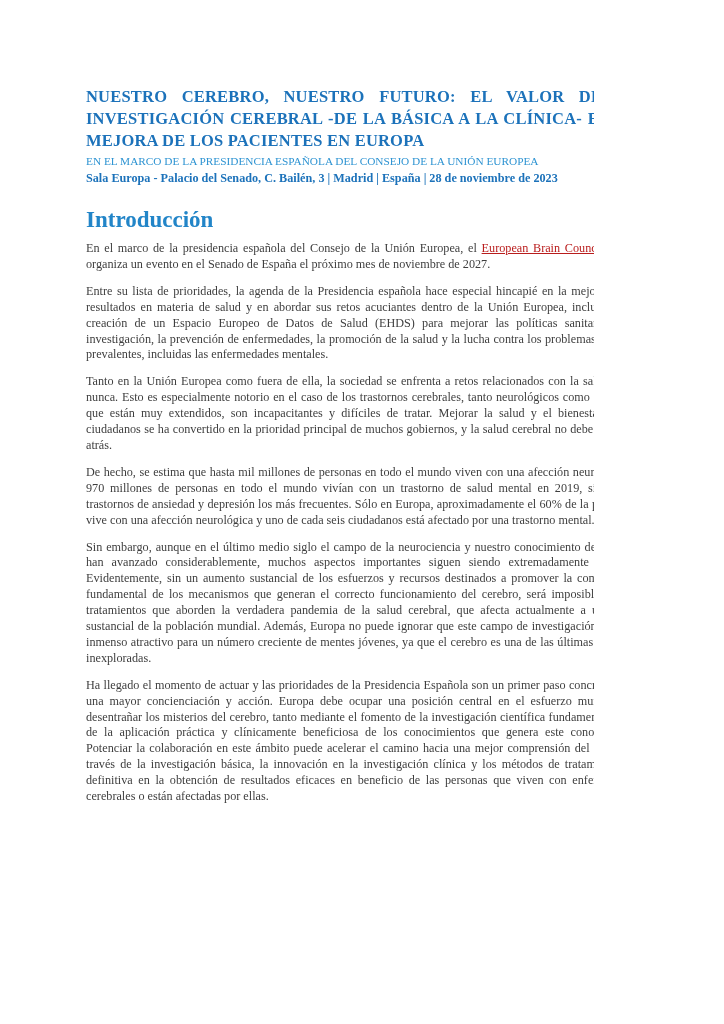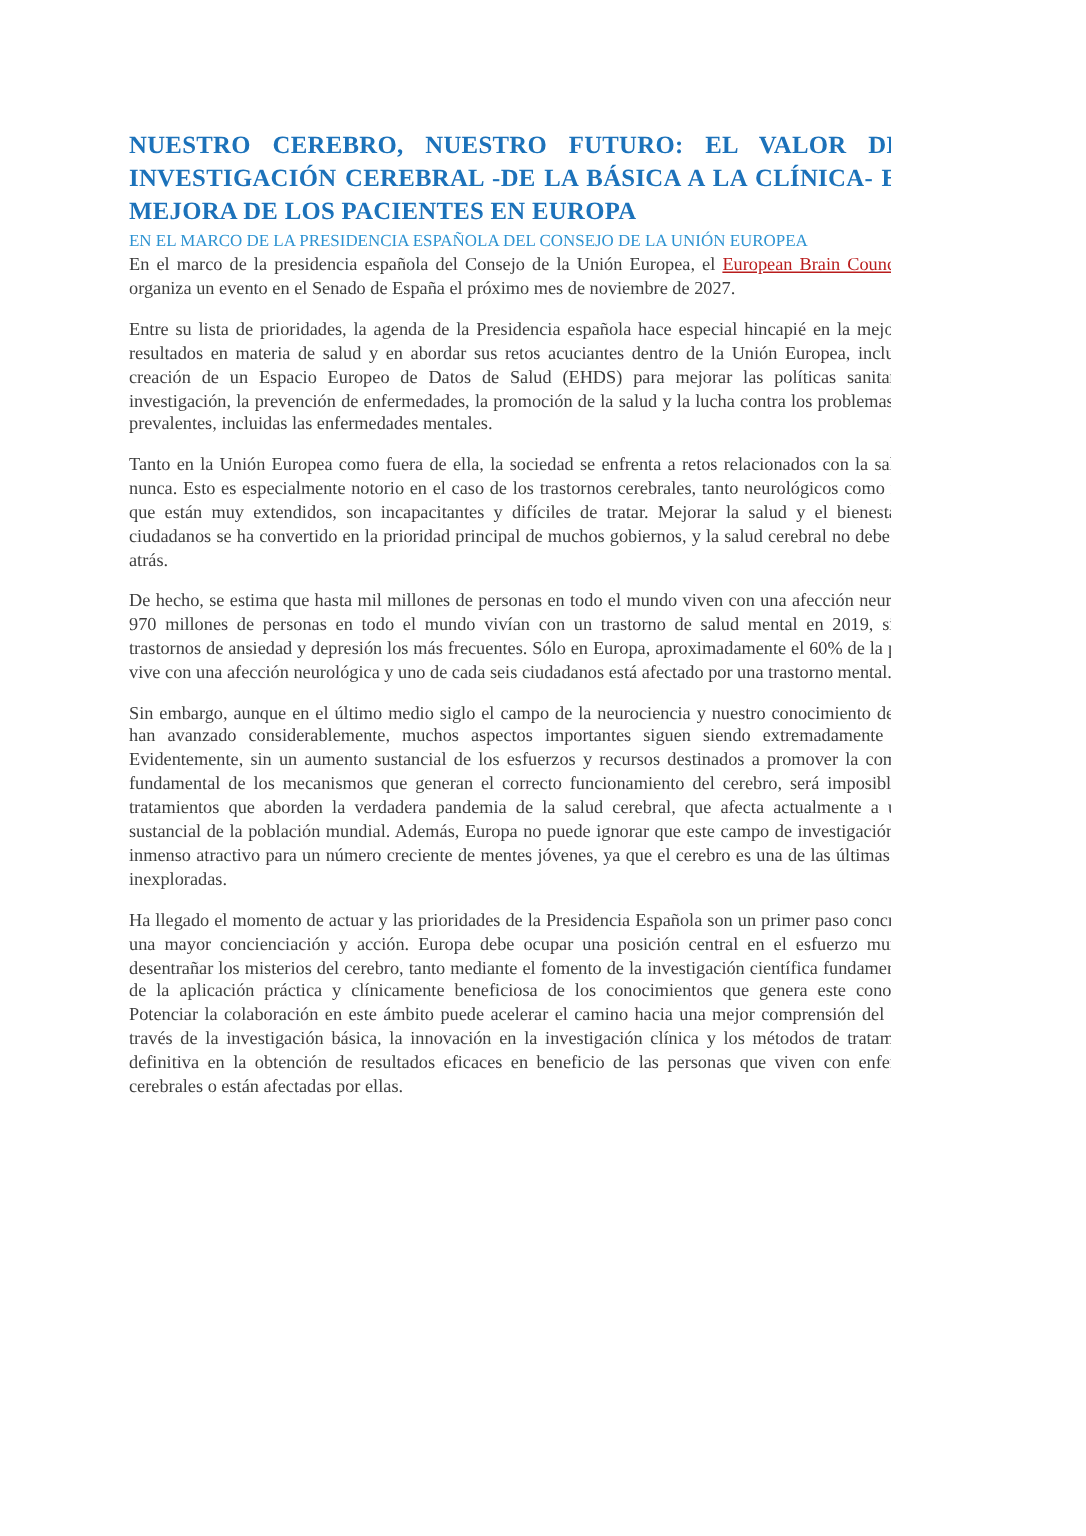--- a/index.html
+++ b/index.html
@@ -72,22 +72,24 @@
 </style>
 </head>
 <body>
 
 <div class="page">
   <div class="content">
 
     <header>
       <h1 class="doc-title">NUESTRO CEREBRO, NUESTRO FUTURO: EL VALOR DE LA INVESTIGACIÓN CEREBRAL -DE LA BÁSICA A LA CLÍNICA- EN LA MEJORA DE LOS PACIENTES EN EUROPA</h1>
       <div class="doc-subtitle">EN EL MARCO DE LA PRESIDENCIA ESPAÑOLA DEL CONSEJO DE LA UNIÓN EUROPEA</div>
+      <div class="doc-eventline">Sala Europa - Palacio del Senado, C. Bailén, 3 | Madrid | España | 28 de noviembre de 2023</div>
     </header>
 
+    <h2 class="section-heading">Introducción</h2>
 
     <p class="body-par"><span>En el marco de la presidencia española del Consejo de la Unión Europea, el </span><a class="link">European Brain Council</a><span> (EBC) organiza un evento en el Senado de España el próximo mes de noviembre de 2027.</span></p>
 
     <p class="body-par">Entre su lista de prioridades, la agenda de la Presidencia española hace especial hincapié en la mejora de los resultados en materia de salud y en abordar sus retos acuciantes dentro de la Unión Europea, incluyendo la creación de un Espacio Europeo de Datos de Salud (EHDS) para mejorar las políticas sanitarias y la investigación, la prevención de enfermedades, la promoción de la salud y la lucha contra los problemas de salud prevalentes, incluidas las enfermedades mentales.</p>
 
     <p class="body-par">Tanto en la Unión Europea como fuera de ella, la sociedad se enfrenta a retos relacionados con la salud como nunca. Esto es especialmente notorio en el caso de los trastornos cerebrales, tanto neurológicos como mentales, que están muy extendidos, son incapacitantes y difíciles de tratar. Mejorar la salud y el bienestar de los ciudadanos se ha convertido en la prioridad principal de muchos gobiernos, y la salud cerebral no debe quedarse atrás.</p>
 
     <p class="body-par">De hecho, se estima que hasta mil millones de personas en todo el mundo viven con una afección neurológica y 970 millones de personas en todo el mundo vivían con un trastorno de salud mental en 2019, siendo los trastornos de ansiedad y depresión los más frecuentes. Sólo en Europa, aproximadamente el 60% de la población vive con una afección neurológica y uno de cada seis ciudadanos está afectado por una trastorno mental.</p>
 
     <p class="body-par">Sin embargo, aunque en el último medio siglo el campo de la neurociencia y nuestro conocimiento del cerebro han avanzado considerablemente, muchos aspectos importantes siguen siendo extremadamente elusivos. Evidentemente, sin un aumento sustancial de los esfuerzos y recursos destinados a promover la comprensión fundamental de los mecanismos que generan el correcto funcionamiento del cerebro, será imposible diseñar tratamientos que aborden la verdadera pandemia de la salud cerebral, que afecta actualmente a una parte sustancial de la población mundial. Además, Europa no puede ignorar que este campo de investigación tiene un inmenso atractivo para un número creciente de mentes jóvenes, ya que el cerebro es una de las últimas fronteras inexploradas.</p>

